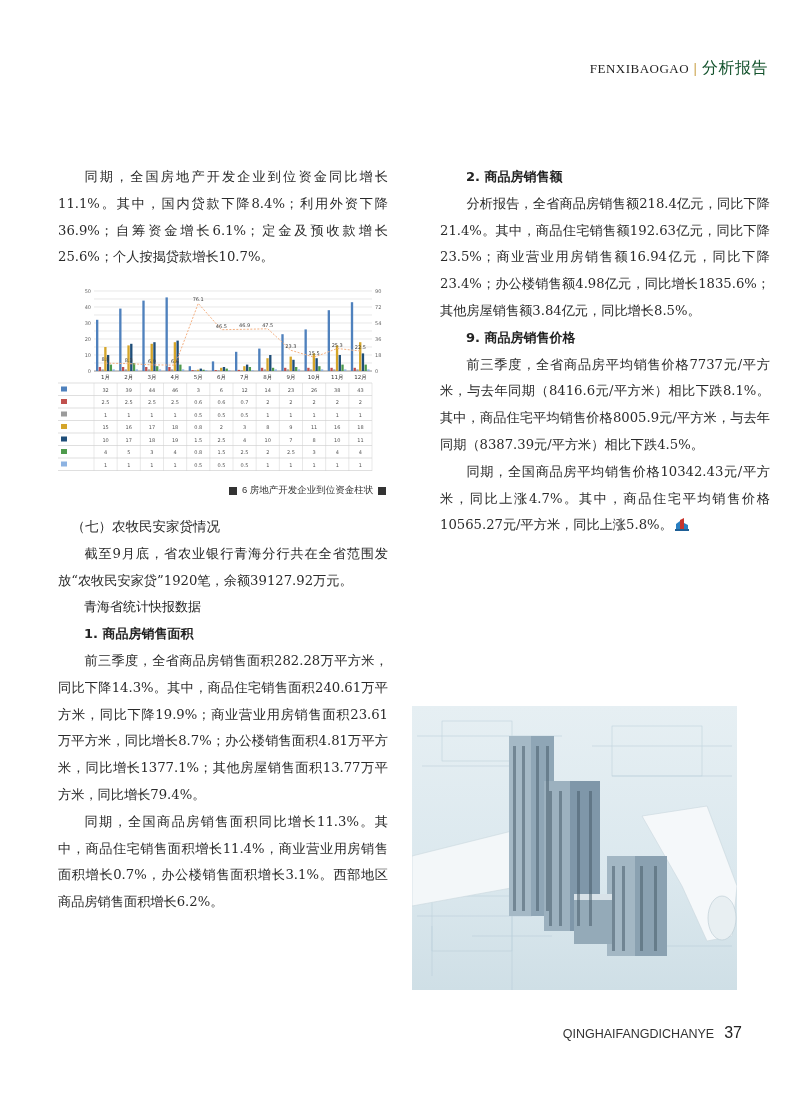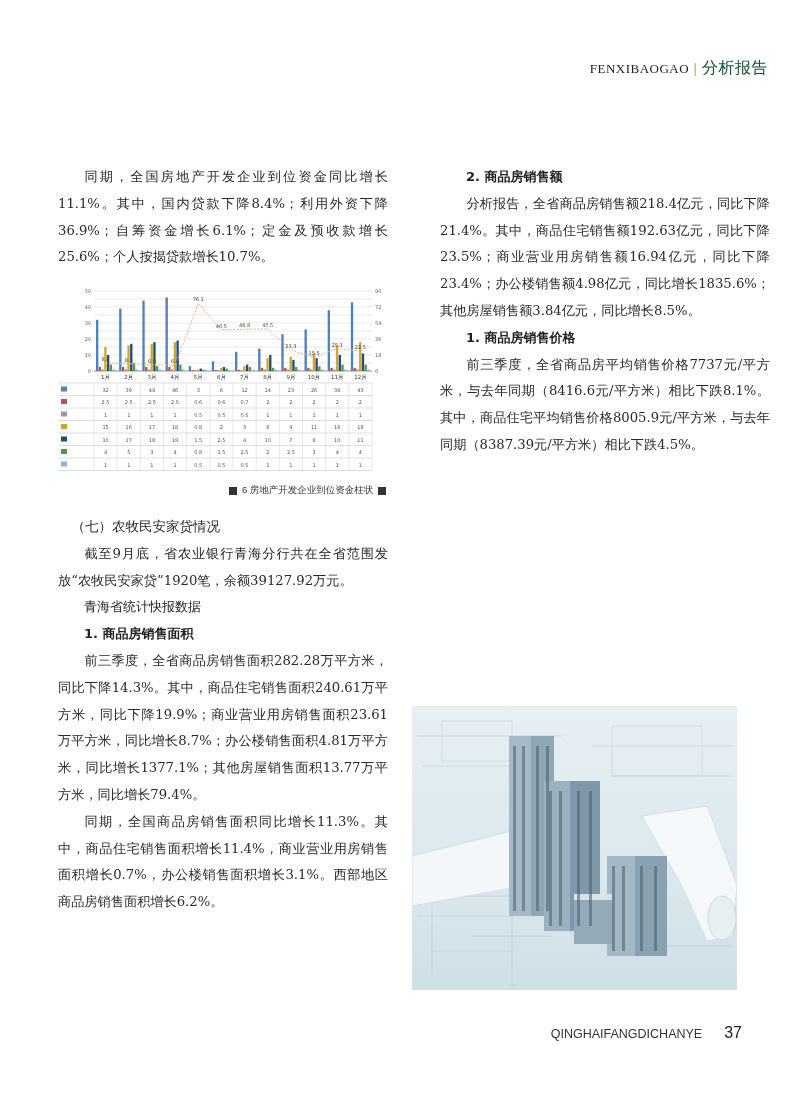--- a/index.html
+++ b/index.html
@@ -19,21 +19,21 @@
   .h-sec { font-family:Liberation Serif, serif; font-size:13.5px; }
   .h-blue { font-family:"DejaVu Sans", sans-serif; color:#2c6fb0; font-size:13.5px; margin:8px 0 12px; }
 
   .chart-box { position:relative; width:330px; height:186px; margin:14px 0 6px; background:#fff; }
   .chart-caption { text-align:right; font-family:Liberation Sans, sans-serif; font-size:9.5px; color:#333; margin:6px 0 10px; }
   .caption-sq { display:inline-block; width:8px; height:8px; background:#333; vertical-align:middle; margin:0 2px; }
 
   .building-img { position:absolute; left:412px; top:706px; width:325px; height:284px; overflow:hidden; background:linear-gradient(180deg,#e6eff3 0%,#dbe8ee 60%,#cfdfe6 100%); }
 
   .footer { position:absolute; top:1024px; right:64px; font-family:"Liberation Sans", sans-serif; font-size:12.5px; color:#333; }
-  .footer .pg { font-size:16px; margin-left:22px; color:#222; }
+  .footer .pg { font-size:16px; margin-left:10px; color:#222; }
 
   .logo-icon { display:inline-block; width:14px; height:14px; vertical-align:-2px; margin-left:2px; }
 </style>
 </head>
 <body>
 
 <div class="header">
   <span class="brand">FENXIBAOGAO</span><span class="sep">|</span><span class="cn">分析报告</span>
 </div>
 
@@ -313,22 +313,28 @@
   <p class="p">截至9月底，省农业银行青海分行共在全省范围发放“农牧民安家贷”1920笔，余额39127.92万元。</p>
   <p class="h-sub" style="font-weight:normal;">青海省统计快报数据</p>
   <p class="h-sub">1. 商品房销售面积</p>
   <p class="p">前三季度，全省商品房销售面积282.28万平方米，同比下降14.3%。其中，商品住宅销售面积240.61万平方米，同比下降19.9%；商业营业用房销售面积23.61万平方米，同比增长8.7%；办公楼销售面积4.81万平方米，同比增长1377.1%；其他房屋销售面积13.77万平方米，同比增长79.4%。</p>
   <p class="p">同期，全国商品房销售面积同比增长11.3%。其中，商品住宅销售面积增长11.4%，商业营业用房销售面积增长0.7%，办公楼销售面积增长3.1%。西部地区商品房销售面积增长6.2%。</p>
 </div>
 
 <div class="col col-right">
   <p class="h-sub">2. 商品房销售额</p>
   <p class="p">分析报告，全省商品房销售额218.4亿元，同比下降21.4%。其中，商品住宅销售额192.63亿元，同比下降23.5%；商业营业用房销售额16.94亿元，同比下降23.4%；办公楼销售额4.98亿元，同比增长1835.6%；其他房屋销售额3.84亿元，同比增长8.5%。</p>
-  <p class="h-sub">1. 商品房销售价格</p>
+  <p class="h-sub">9. 商品房销售价格</p>
   <p class="p">前三季度，全省商品房平均销售价格7737元/平方米，与去年同期（8416.6元/平方米）相比下跌8.1%。其中，商品住宅平均销售价格8005.9元/平方米，与去年同期（8387.39元/平方米）相比下跌4.5%。</p>
+  <p class="p"><span>同期，全国商品房平均销售价格10342.43元/平方米，同比上涨4.7%。其中，商品住宅平均销售价格10565.27元/平方米，同比上涨5.8%。</span><svg class="logo-icon" viewBox="0 0 14 14">
+        <path d="M1 13 L1 7 L5 4 L5 13 Z" fill="#2a7fc1"></path>
+        <path d="M5 13 L5 3 L9 1 L9 13 Z" fill="#c8342c"></path>
+        <path d="M9 13 L9 6 L13 8 L13 13 Z" fill="#2a7fc1"></path>
+        <rect x="0" y="12" width="14" height="2" fill="#1e5f96"></rect>
+      </svg></p>
 </div>
 
 <div class="building-img">
   <svg width="325" height="284" viewBox="0 0 325 284">
     <g stroke="#b7cbd6" stroke-width="0.6" fill="none" opacity="0.8">
       <path d="M5 30 H150 M10 60 H140 M180 40 H320 M200 70 H320 M5 210 H120 M60 230 H140 M100 200 V284 M20 220 V270 M240 240 H320"></path>
       <rect x="30" y="15" width="70" height="40"></rect>
       <rect x="200" y="20" width="90" height="50"></rect>
       <rect x="20" y="190" width="80" height="55"></rect>
     </g>

